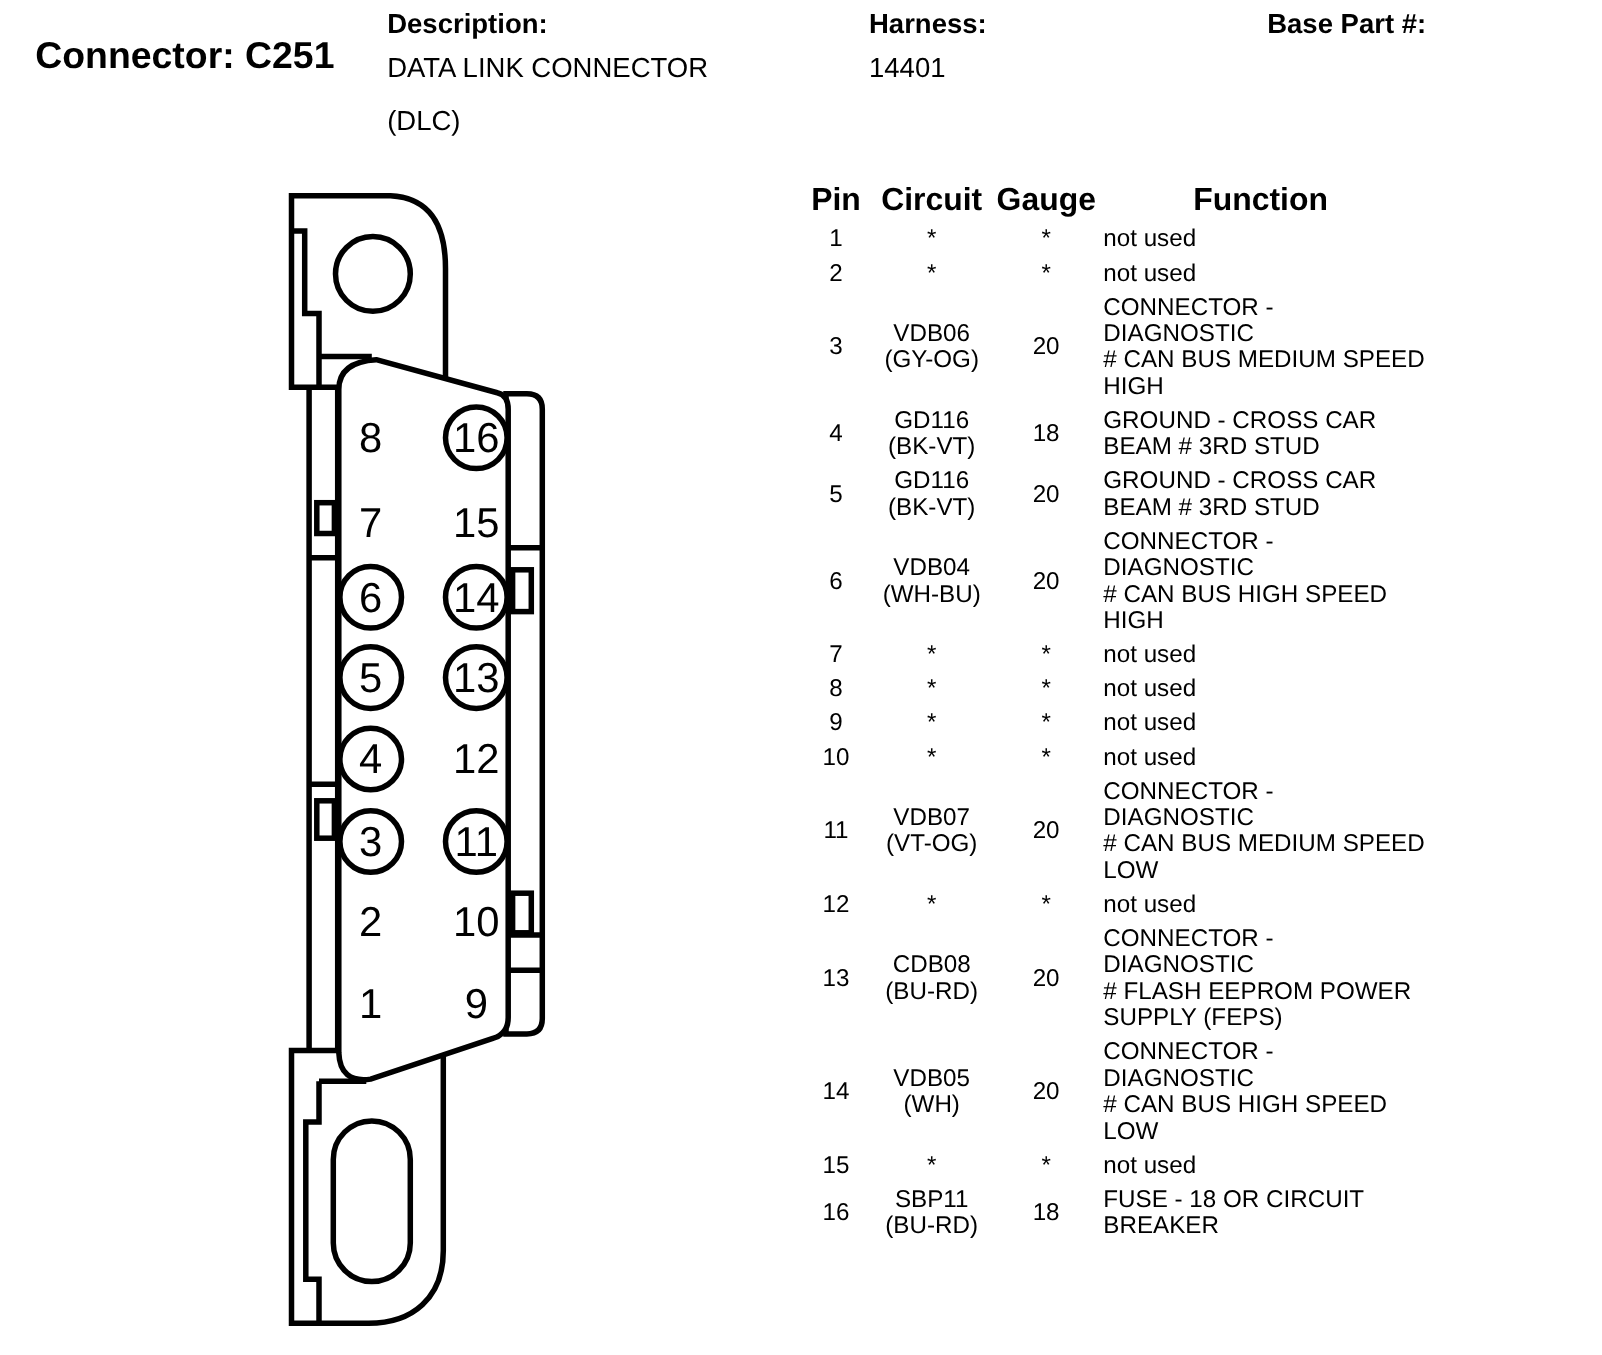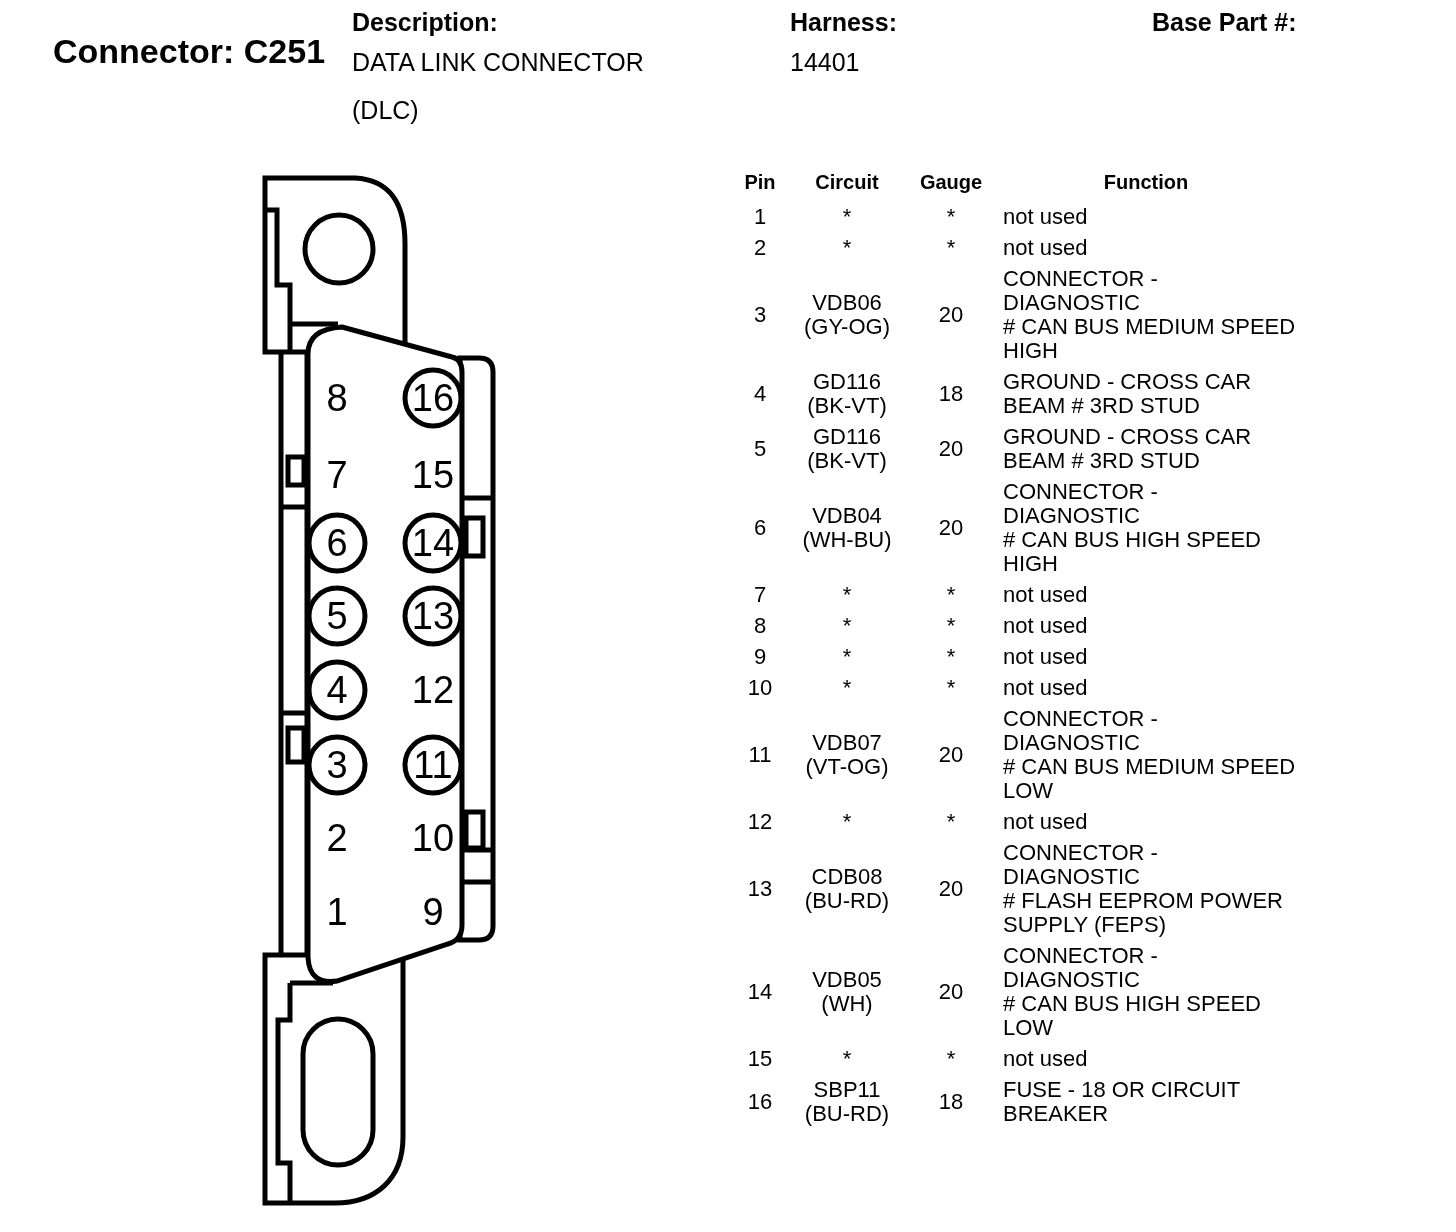--- a/index.html
+++ b/index.html
@@ -1,39 +1,39 @@
 <!DOCTYPE html>
 <html><head>
 <meta charset="utf-8">
 <style>
   html,body{margin:0;padding:0;background:#fff;}
   .page{position:relative;width:1456px;height:1232px;background:#ffffff;
         font-family:"Liberation Sans",sans-serif;color:#000;overflow:hidden;}
 
   
-  .conn-title{position:absolute;left:53px;top:32px;font-size:34px;font-weight:bold;white-space:nowrap;}
+  .conn-title{position:absolute;left:32px;top:32px;font-size:34px;font-weight:bold;white-space:nowrap;}
   .hcol{position:absolute;top:6px;}
   .hcol .hlabel{font-size:25px;font-weight:bold;line-height:32px;}
   .hcol .hvalue{font-size:25px;line-height:48px;white-space:pre-line;}
   .hcol.desc{left:352px;width:350px;}
   .hcol.harness{left:790px;width:220px;}
   .hcol.basepart{left:1152px;width:250px;}
 
   
   .diagram{position:absolute;left:0;top:0;}
   .diagram path,.diagram rect,.diagram circle{stroke:#000;stroke-width:5;fill:#ffffff;}
   .diagram .detail{fill:none;}
   .pin-number{font-family:"Liberation Sans",sans-serif;font-size:38px;fill:#000;
               stroke:none;text-anchor:middle;}
   .pin-circle{fill:#ffffff;stroke:#000;stroke-width:5;}
 
   
   .pintable{position:absolute;left:732px;top:170px;width:710px;}
   .grid-row{display:grid;grid-template-columns:56px 118px 90px 300px 140px;align-items:center;}
-  .thead{font-size:20px;font-weight:bold;line-height:28px;}
+  .thead{font-size:29px;font-weight:bold;line-height:28px;}
   .thead .cell{text-align:center;}
   .tbody{margin-top:8px;font-size:22px;}
   .trow{padding:3px 0 4px 0;}
   .cell{line-height:24px;white-space:pre-line;}
   .cell.c{text-align:center;}
   .cell.l{text-align:left;padding-left:7px;}
 </style>
 </head>
 <body>
 

